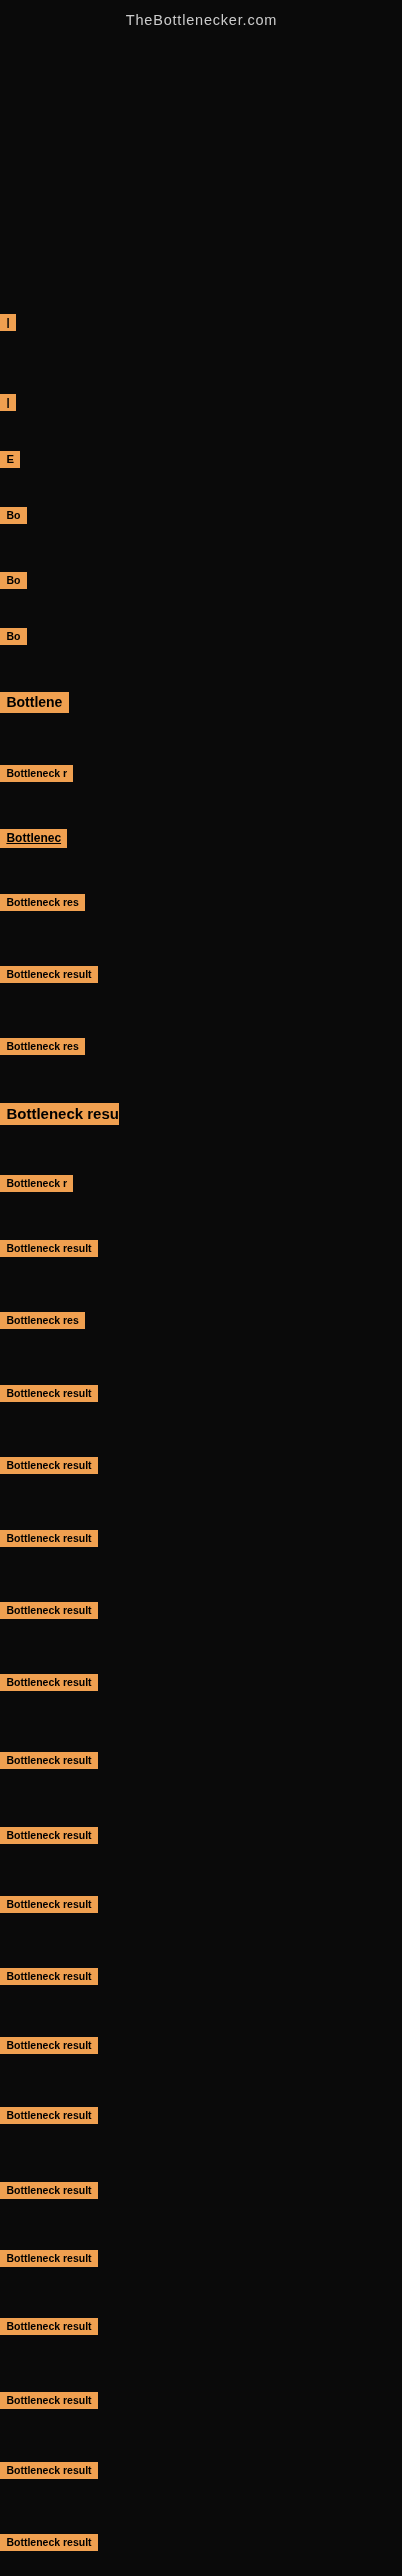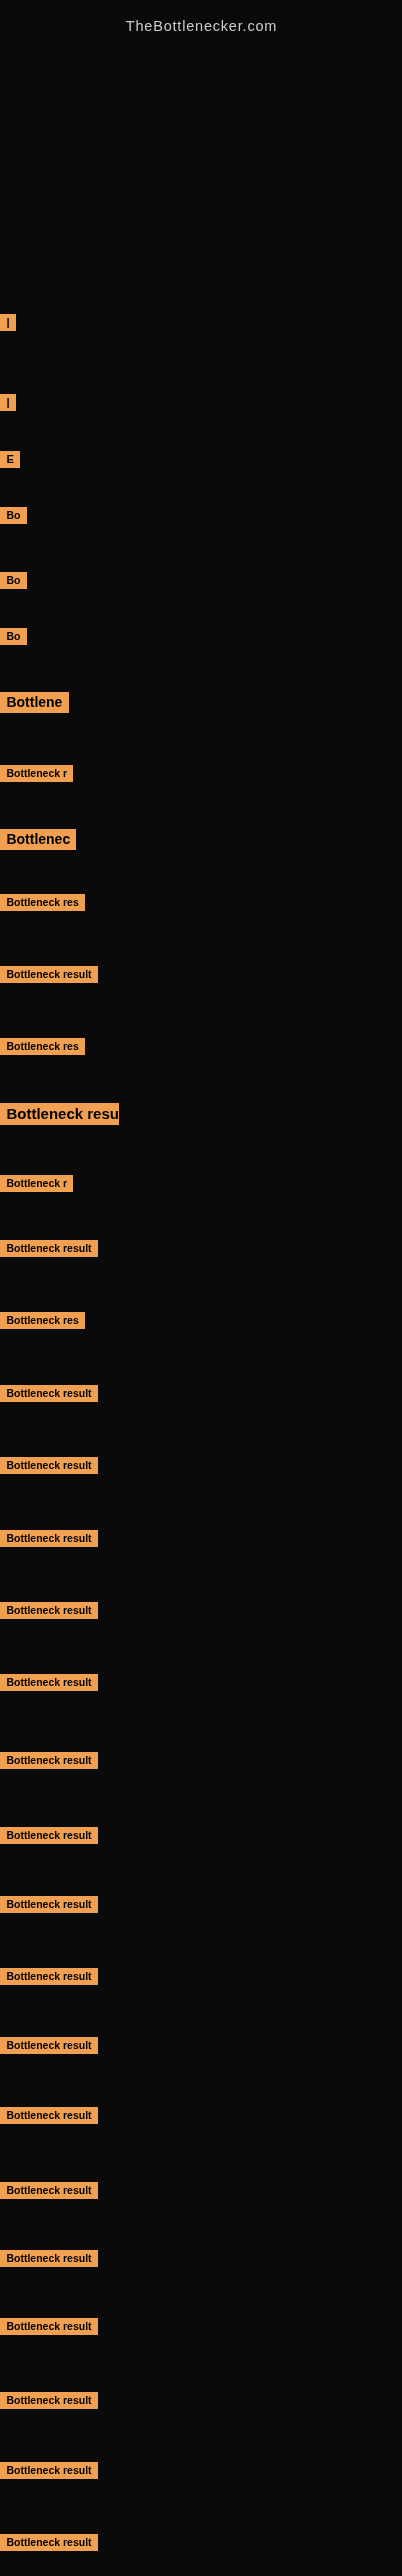--- a/index.html
+++ b/index.html
@@ -11,21 +11,21 @@
       background-color: #0a0a0a;
       width: 403px;
       min-height: 2576px;
       font-family: Arial, sans-serif;
       position: relative;
     }
     .site-title {
       color: #cccccc;
       font-size: 14.5px;
       text-align: center;
-      padding-top: 18px;
+      padding-top: 12px;
       letter-spacing: 0.8px;
     }
     .bottleneck-label {
       background-color: #f0a050;
       color: #000;
       font-size: 10.5px;
       font-weight: bold;
       padding: 2.4px 6.4px;
       display: inline-block;
       white-space: nowrap;
@@ -43,21 +43,21 @@
 
 <div id="labels-container">
     <div class="label-row" style="top: 314px; left: 0px;"><span class="bottleneck-label" style="font-size: 11.3px; max-width: 26px;">|</span></div>
     <div class="label-row" style="top: 394px; left: 0px;"><span class="bottleneck-label" style="font-size: 11.3px; max-width: 26px;">|</span></div>
     <div class="label-row" style="top: 451px; left: 0px;"><span class="bottleneck-label" style="font-size: 11.3px; max-width: 31px;">E</span></div>
     <div class="label-row" style="top: 507px; left: 0px;"><span class="bottleneck-label" style="font-size: 10.5px; max-width: 39px;">Bo</span></div>
     <div class="label-row" style="top: 572px; left: 0px;"><span class="bottleneck-label" style="font-size: 10.5px; max-width: 39px;">Bo</span></div>
     <div class="label-row" style="top: 628px; left: 0px;"><span class="bottleneck-label" style="font-size: 10.5px; max-width: 39px;">Bo</span></div>
     <div class="label-row" style="top: 692px; left: 0px;"><span class="bottleneck-label" style="font-size: 14px; max-width: 71px;">Bottlene</span></div>
     <div class="label-row" style="top: 765px; left: 0px;"><span class="bottleneck-label" style="font-size: 10.5px; max-width: 93px;">Bottleneck r</span></div>
-    <div class="label-row" style="top: 829px; left: 0px;"><span class="bottleneck-label" style="font-size: 14px; max-width: 76px;">Bottlenec</span></div>
+    <div class="label-row" style="top: 829px; left: 0px;"><span class="bottleneck-label" style="font-size: 12px; max-width: 76px; text-decoration: underline;">Bottlenec</span></div>
     <div class="label-row" style="top: 894px; left: 0px;"><span class="bottleneck-label" style="font-size: 10.5px; max-width: 105px;">Bottleneck res</span></div>
     <div class="label-row" style="top: 966px; left: 0px;"><span class="bottleneck-label" style="font-size: 10.5px; max-width: 129px;">Bottleneck result</span></div>
     <div class="label-row" style="top: 1038px; left: 0px;"><span class="bottleneck-label" style="font-size: 10.5px; max-width: 105px;">Bottleneck res</span></div>
     <div class="label-row" style="top: 1103px; left: 0px;"><span class="bottleneck-label" style="font-size: 15px; max-width: 119px; text-align: center;">Bottleneck resul</span></div>
     <div class="label-row" style="top: 1175px; left: 0px;"><span class="bottleneck-label" style="font-size: 10.5px; max-width: 93px;">Bottleneck r</span></div>
     <div class="label-row" style="top: 1240px; left: 0px;"><span class="bottleneck-label" style="font-size: 10.5px; max-width: 129px;">Bottleneck result</span></div>
     <div class="label-row" style="top: 1312px; left: 0px;"><span class="bottleneck-label" style="font-size: 10.5px; max-width: 105px;">Bottleneck res</span></div>
     <div class="label-row" style="top: 1385px; left: 0px;"><span class="bottleneck-label" style="font-size: 10.5px; max-width: 129px;">Bottleneck result</span></div>
     <div class="label-row" style="top: 1457px; left: 0px;"><span class="bottleneck-label" style="font-size: 10.5px; max-width: 129px;">Bottleneck result</span></div>
     <div class="label-row" style="top: 1530px; left: 0px;"><span class="bottleneck-label" style="font-size: 10.5px; max-width: 129px;">Bottleneck result</span></div>

